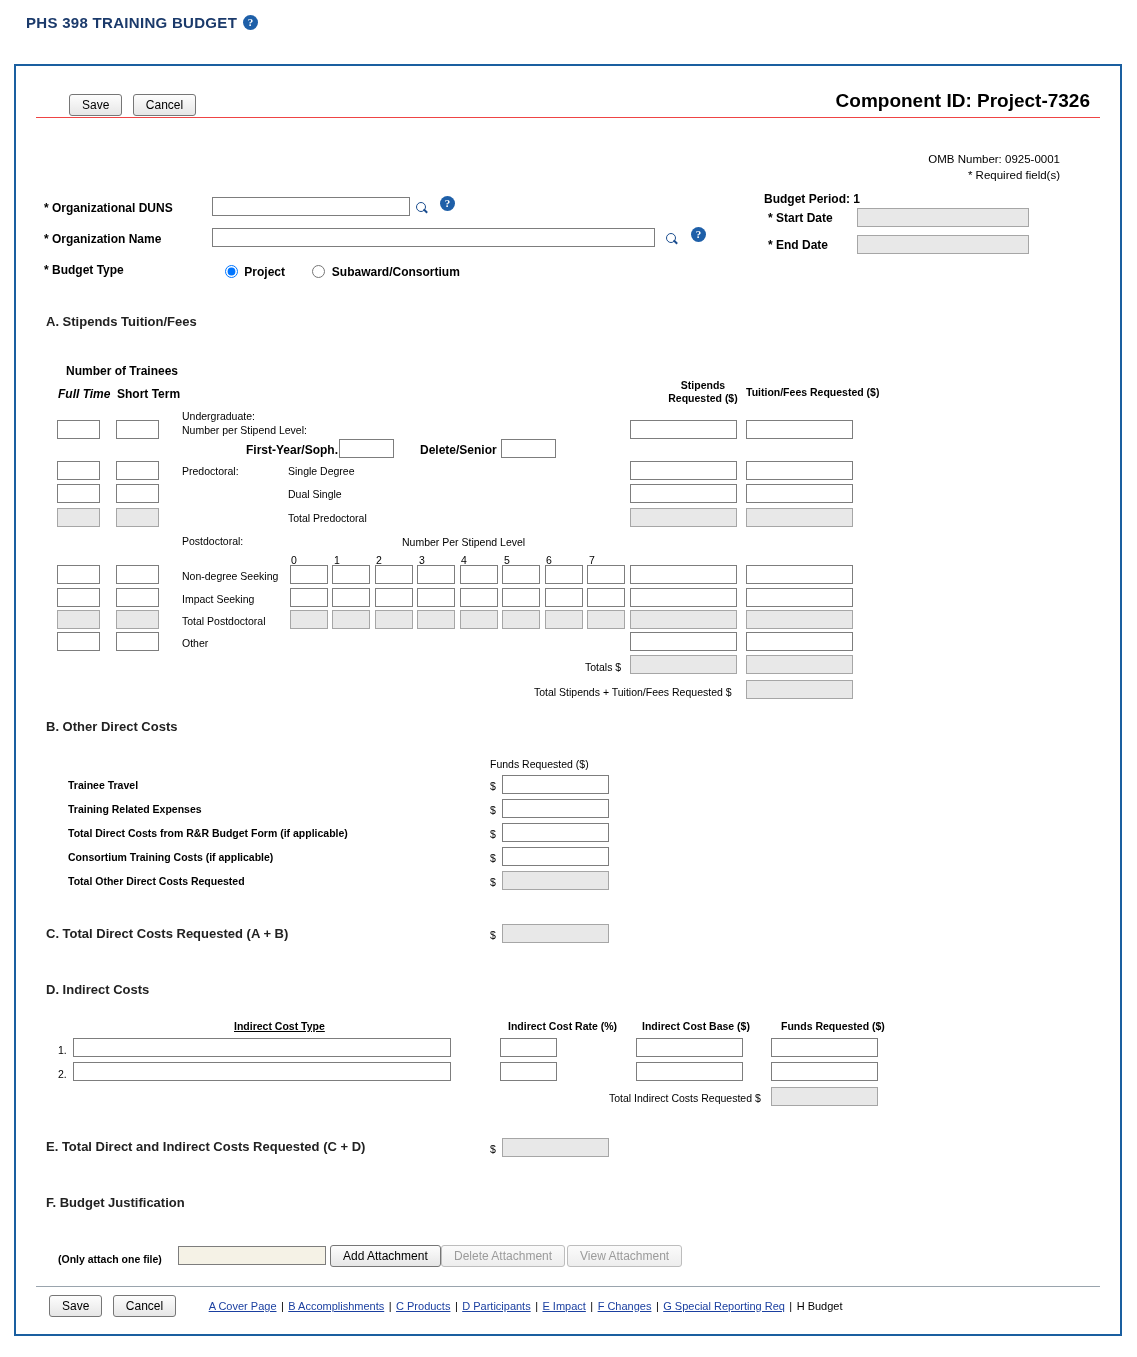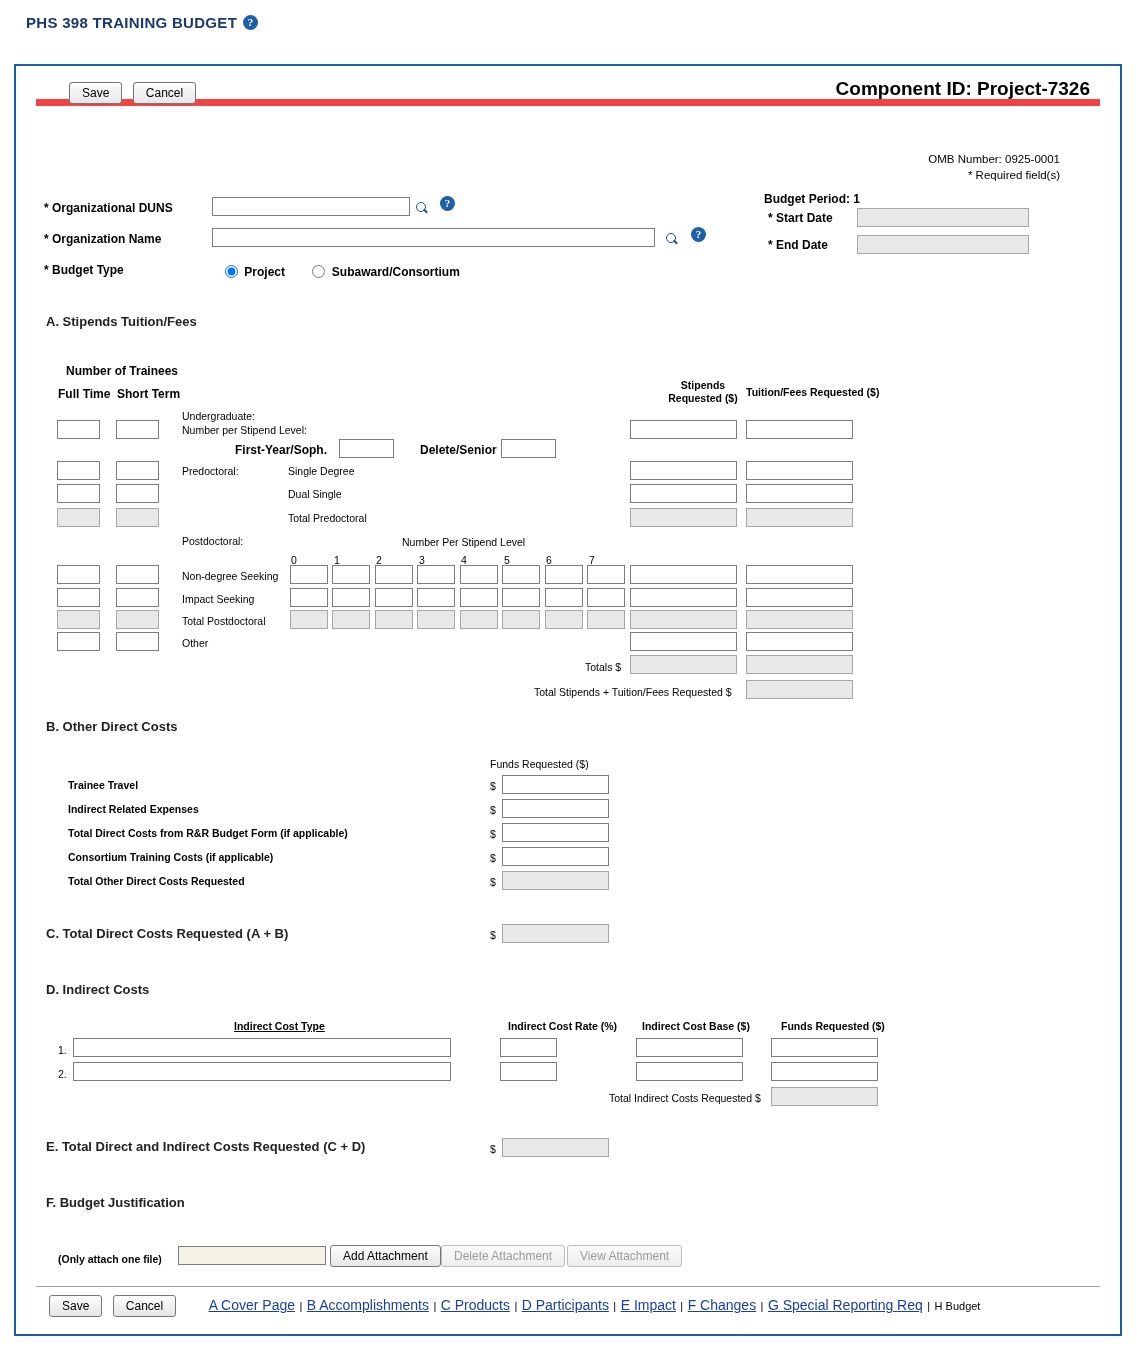--- a/index.html
+++ b/index.html
@@ -24,22 +24,22 @@
     font-family: "Liberation Serif", serif;
   }
 
   .form-frame {
     position: absolute; left: 14px; top: 64px;
     width: 1108px; height: 1272px;
     border: 2px solid #1a5fa0; background: #fff;
   }
 
   .top-bar {
-    position: relative; height: 40px; margin: 0 20px;
-    border-bottom: 7px solid #ef4444;
+    position: relative; height: 40px; margin: 12px 20px;
+    border-bottom: 1px solid #ef4444;
   }
   .btn {
     font-family: "Liberation Sans", sans-serif;
     font-size: 12px; padding: 3px 12px;
     border: 1px solid #767676; border-radius: 3px;
     background: linear-gradient(#fdfdfd, #e6e6e6);
     cursor: pointer; color: #000;
   }
   .btn:disabled, .btn.disabled { color: #9b9b9b; border-color: #bdbdbd;
     background: linear-gradient(#fbfbfb, #ededed); cursor: default; }
@@ -78,21 +78,21 @@
     width: 5px; height: 1.8px; background: #1a4d8f;
     transform: rotate(45deg);
   }
 
   .sec-head { font-size: 13px; font-weight: bold; color: #222; }
   .small { font-size: 11px; }
   .tiny { font-size: 10.5px; }
 
   .abs { position: absolute; }
 
-  a.navlink { color: #1a3fa0; text-decoration: underline; font-size: 14px; }
+  a.navlink { color: #1a3fa0; text-decoration: underline; font-size: 11px; }
 
   .bottom-bar {
     position: absolute; left: 20px; right: 20px; bottom: 10px; height: 38px;
     border-top: 1px solid #9aa4ad; padding-top: 8px;
   }
   .radio-row label { font-size: 12px; font-weight: bold; margin-right: 18px; cursor: pointer; }
   input[type=radio] { vertical-align: -2px; }
 </style>
 </head>
 <body>
@@ -134,35 +134,35 @@
 
   <div class="abs lbl bold" style="left:748px; top:126px;">Budget Period: 1</div>
   <div class="abs lbl bold" style="left:752px; top:145px;">* Start Date</div>
   <input type="text" class="abs ro" style="left: 841px; top: 142px; width: 172px;" value="">
   <div class="abs lbl bold" style="left:752px; top:172px;">* End Date</div>
   <input type="text" class="abs ro" style="left: 841px; top: 169px; width: 172px;" value="">
 
   <div class="abs sec-head" style="left:30px; top:248px;">A. Stipends Tuition/Fees</div>
 
   <div class="abs lbl bold" style="left:50px; top:298px;">Number of Trainees</div>
-  <div class="abs lbl bold" style="left:42px; top:321px;">Full Time</div>
+  <div class="abs lbl bold" style="left:42px; top:321px;font-style:italic;">Full Time</div>
   <div class="abs lbl bold" style="left:101px; top:321px;">Short Term</div>
 
   <div class="abs tiny bold" style="left:637px; top:313px; text-align:center; width:100px;">Stipends</div>
   <div class="abs tiny bold" style="left:637px; top:326px; text-align:center; width:100px;">Requested ($)</div>
   <div class="abs tiny bold" style="left:730px; top:320px;">Tuition/Fees Requested ($)</div>
 
   <div class="abs tiny" style="left:166px; top:344px;">Undergraduate:</div>
   <div class="abs tiny" style="left:166px; top:358px;">Number per Stipend Level:</div>
   <input type="text" class="abs" style="left: 41px; top: 354px; width: 43px;">
   <input type="text" class="abs" style="left: 100px; top: 354px; width: 43px;">
   <input type="text" class="abs" style="left: 614px; top: 354px; width: 107px;">
   <input type="text" class="abs" style="left: 730px; top: 354px; width: 107px;">
 
-  <div class="abs lbl bold" style="left:219px; top:377px;">First-Year/Soph.</div>
+  <div class="abs lbl bold" style="left:230px; top:377px;">First-Year/Soph.</div>
   <input type="text" class="abs" style="left: 323px; top: 373px; width: 55px;">
   <div class="abs lbl bold" style="left:404px; top:377px;">Delete/Senior</div>
   <input type="text" class="abs" style="left: 485px; top: 373px; width: 55px;">
 
   <div class="abs tiny" style="left:166px; top:399px;">Predoctoral:</div>
   <div class="abs tiny" style="left:272px; top:399px;">Single Degree</div>
   <input type="text" class="abs" style="left: 41px; top: 395px; width: 43px;">
   <input type="text" class="abs" style="left: 100px; top: 395px; width: 43px;">
   <input type="text" class="abs" style="left: 614px; top: 395px; width: 107px;">
   <input type="text" class="abs" style="left: 730px; top: 395px; width: 107px;">
@@ -246,21 +246,21 @@
   <div class="abs tiny" style="left:518px; top:620px;">Total Stipends + Tuition/Fees Requested $</div>
   <input type="text" class="abs ro" style="left: 730px; top: 614px; width: 107px;">
 
   <div class="abs sec-head" style="left:30px; top:653px;">B. Other Direct Costs</div>
   <div class="abs tiny" style="left:474px; top:692px;">Funds Requested ($)</div>
 
   <div class="abs tiny bold" style="left:52px; top:713px;">Trainee Travel</div>
   <div class="abs tiny" style="left:474px; top:714px;">$</div>
   <input type="text" class="abs" style="left: 486px; top: 709px; width: 107px;">
 
-  <div class="abs tiny bold" style="left:52px; top:737px;">Indirect Related Expenses</div>
+  <div class="abs tiny bold" style="left:52px; top:737px;">Training Related Expenses</div>
   <div class="abs tiny" style="left:474px; top:738px;">$</div>
   <input type="text" class="abs" style="left: 486px; top: 733px; width: 107px;">
 
   <div class="abs tiny bold" style="left:52px; top:761px;">Total Direct Costs from R&amp;R Budget Form (if applicable)</div>
   <div class="abs tiny" style="left:474px; top:762px;">$</div>
   <input type="text" class="abs" style="left: 486px; top: 757px; width: 107px;">
 
   <div class="abs tiny bold" style="left:52px; top:785px;">Consortium Training Costs (if applicable)</div>
   <div class="abs tiny" style="left:474px; top:786px;">$</div>
   <input type="text" class="abs" style="left: 486px; top: 781px; width: 107px;">

